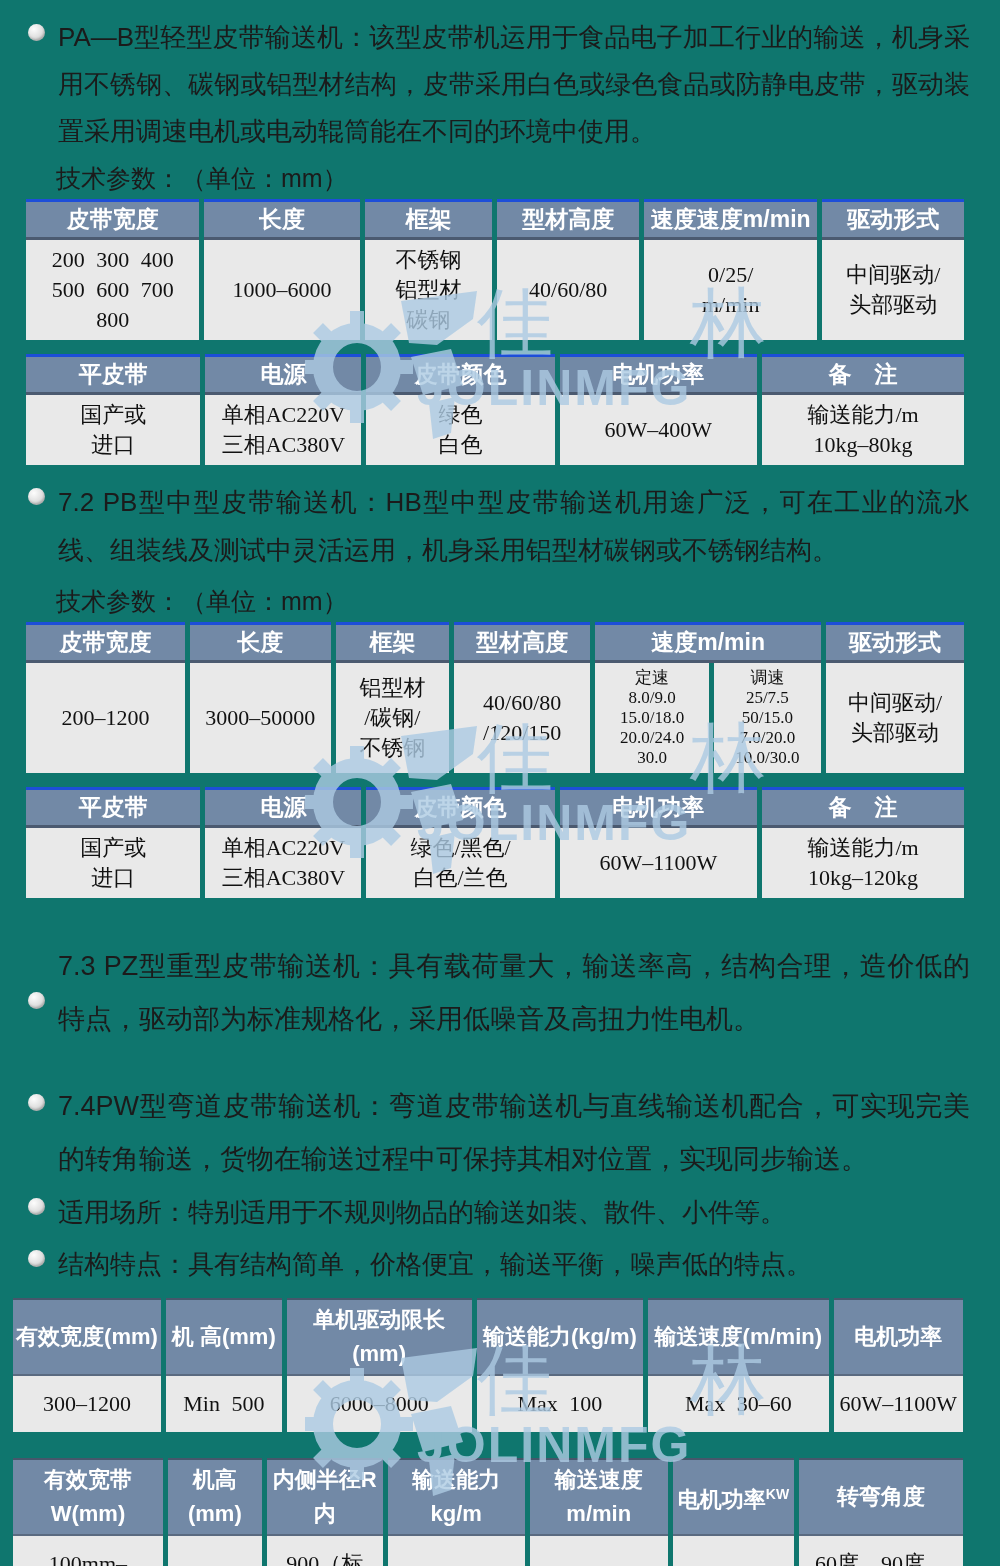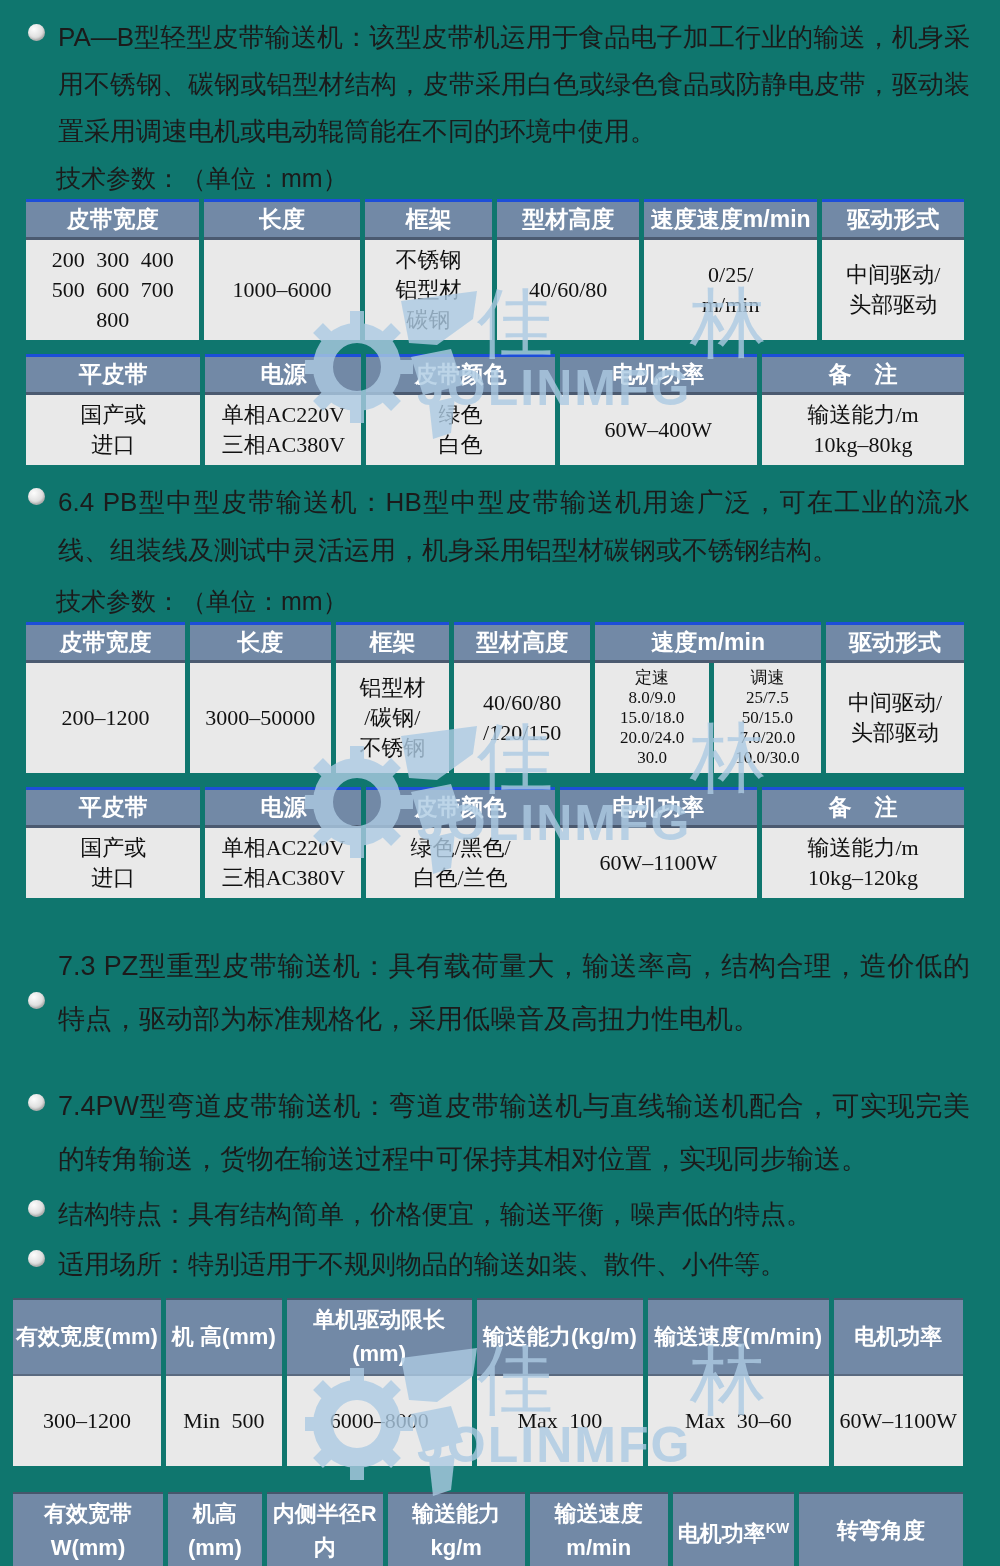--- a/index.html
+++ b/index.html
@@ -29,21 +29,21 @@
     border-top:3px solid #1d4ed8; border-bottom:3px solid #4b5a70;
   }
   table.spec-wide th { font-size:22px; line-height:34px; padding:3px 0;
     border-top:2px solid #46566b; border-bottom:2px solid #5a6a80; }
   table.spec td {
     background:#e9e9e9; color:#111; text-align:center; vertical-align:middle;
     font-family:"Liberation Serif", serif; font-size:22px; line-height:30px;
     white-space:pre-line; padding:5px 2px; word-spacing:6px;
   }
   table.spec td.c-sm { font-size:17px; line-height:20px; padding:5px 4px; }
-  table.spec-wide td { padding:30px 2px;margin-left:16px; }
+  table.spec-wide td { padding:13px 2px;margin-left:16px; }
   sup.kw { font-size:14px; }
 
   
   .watermark { position:absolute; left:305px; width:430px; height:175px;
                color:#adcbe3; opacity:0.8; z-index:5; pointer-events:none; }
   .wm-gear { position:absolute; left:0; top:0; }
   .wm-cn { position:absolute; left:172px; top:2px; font-size:76px; font-weight:normal;
            letter-spacing:58px; line-height:1; white-space:nowrap; }
   .wm-en { position:absolute; left:112px; top:80px; font-size:50px; font-weight:bold;
            letter-spacing:2px; line-height:1; white-space:nowrap; }
@@ -120,21 +120,21 @@
 白色</td>
       <td>60W–400W</td>
       <td>输送能力/m
 10kg–80kg</td>
     </tr>
   </tbody>
     </table>
 
   <div class="bullet-row" style="margin-top:13px;">
     <span class="sphere"></span>
-    <p class="para para-md">6.4 PB型中型皮带输送机：HB型中型皮带输送机用途广泛，可在工业的流水线、组装线及测试中灵活运用，机身采用铝型材碳钢或不锈钢结构。</p>
+    <p class="para para-md">7.2 PB型中型皮带输送机：HB型中型皮带输送机用途广泛，可在工业的流水线、组装线及测试中灵活运用，机身采用铝型材碳钢或不锈钢结构。</p>
   </div>
 
   <div class="tech-label" style="margin-top:10px;">技术参数：（单位：mm）</div>
 
   <table class="spec" style="margin-top:4px;">
     <colgroup>
         <col style="width:17.5%">
         <col style="width:15.5%">
         <col style="width:12.5%">
         <col style="width:15%">
@@ -208,28 +208,28 @@
   <div class="bullet-row" style="margin-top:42px;align-items:center;">
     <span class="sphere" style="margin-top:14px;"></span>
     <p class="para para-lg">7.3 PZ型重型皮带输送机：具有载荷量大，输送率高，结构合理，造价低的特点，驱动部为标准规格化，采用低噪音及高扭力性电机。</p>
   </div>
 
   <div class="bullet-row" style="margin-top:34px;">
     <span class="sphere" style="margin-top:14px;"></span>
     <p class="para para-lg">7.4PW型弯道皮带输送机：弯道皮带输送机与直线输送机配合，可实现完美的转角输送，货物在输送过程中可保持其相对位置，实现同步输送。</p>
   </div>
 
+  <div class="bullet-row" style="margin-top:2px;">
+    <span class="sphere"></span>
+    <p class="para" style="line-height:48px;">适用场所：特别适用于不规则物品的输送如装、散件、小件等。</p>
+  </div>
+
   <div class="bullet-row" style="margin-top:4px;">
     <span class="sphere"></span>
     <p class="para" style="line-height:48px;">结构特点：具有结构简单，价格便宜，输送平衡，噪声低的特点。</p>
-  </div>
-
-  <div class="bullet-row" style="margin-top:2px;">
-    <span class="sphere"></span>
-    <p class="para" style="line-height:48px;">适用场所：特别适用于不规则物品的输送如装、散件、小件等。</p>
   </div>
 
   <table class="spec spec-wide" style="margin-top:10px;">
     <colgroup>
         <col style="width:16%">
         <col style="width:12.5%">
         <col style="width:20%">
         <col style="width:18%">
         <col style="width:19.5%">
         <col style="width:14%">

